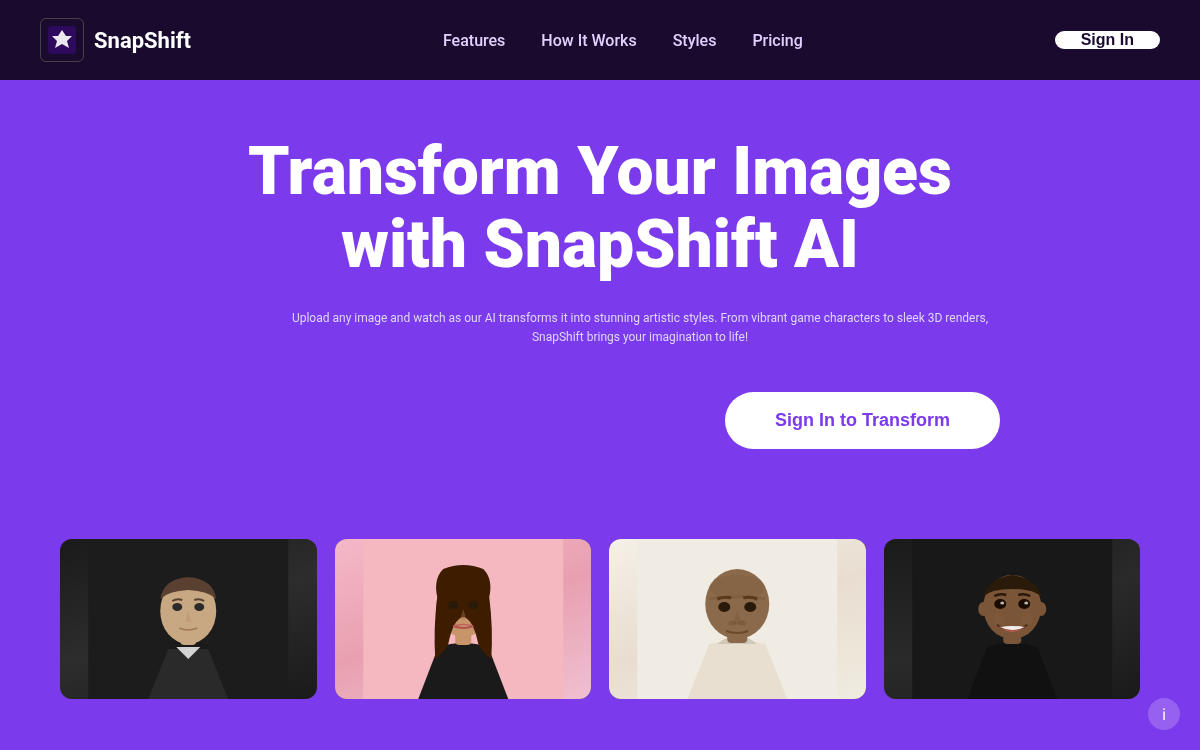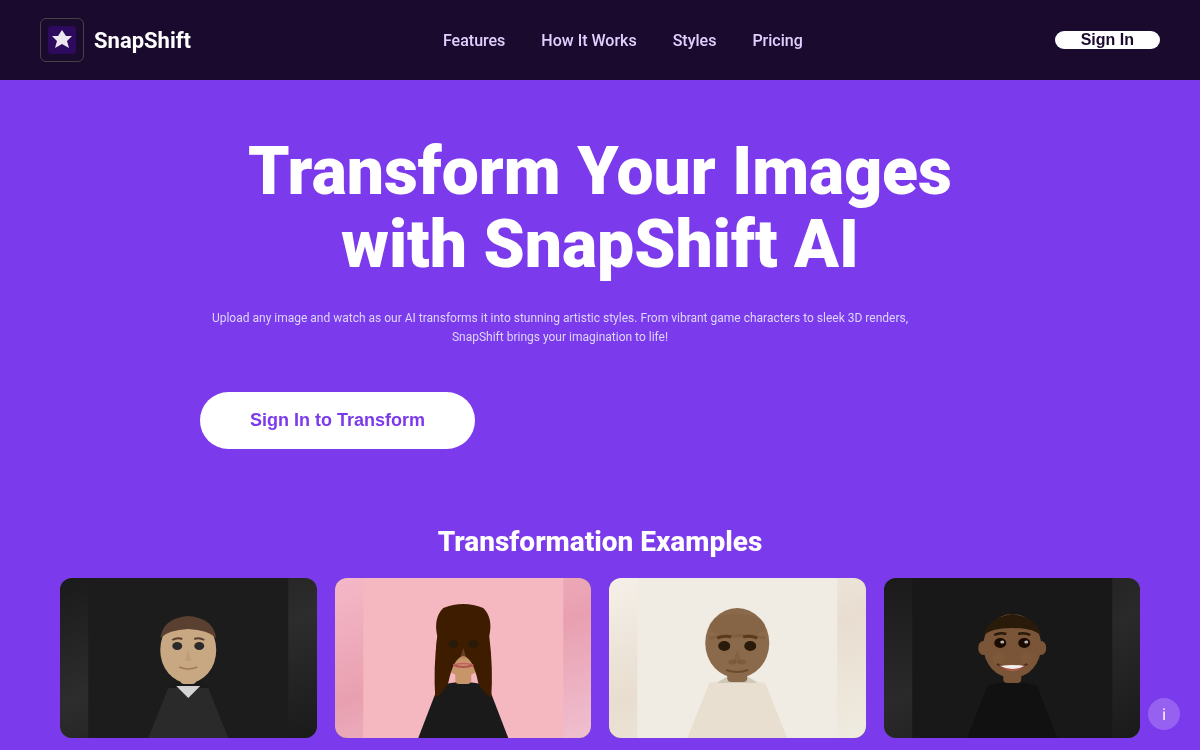--- a/index.html
+++ b/index.html
@@ -59,21 +59,21 @@
       font-size: 16px;
       font-weight: 600;
       cursor: pointer;
     }
 
     
     .hero {
       background: #7c3aed;
       display: flex;
       flex-direction: column;
-      align-items: flex-start;
+      align-items: flex-end;
       text-align: center;
       padding: 56px 200px 40px;
     }
     .hero-title {
       color: white;
       font-size: 66px;
       font-weight: 900;
       line-height: 1.1;
       margin-bottom: 28px;
     }
@@ -86,21 +86,21 @@
     }
     .cta-btn {
       background: white;
       color: #7c3aed;
       border: none;
       padding: 18px 50px;
       border-radius: 50px;
       font-size: 18px;
       font-weight: 700;
       cursor: pointer;
-      margin-bottom: 36px;
+      margin-bottom: 50px;
     }
 
     
     .examples-section {
       background: #7c3aed;
       padding: 0 40px;
     }
     .examples-title {
       color: white;
       font-size: 28px;
@@ -191,21 +191,20 @@
   <button class="signin-btn">Sign In</button>
 </nav>
 
 <section class="hero">
   <h1 class="hero-title">Transform Your Images with SnapShift AI</h1>
   <p class="hero-subtitle">Upload any image and watch as our AI transforms it into stunning artistic styles. From vibrant game characters to sleek 3D renders, SnapShift brings your imagination to life!</p>
   <button class="cta-btn">Sign In to Transform</button>
 </section>
 
 <section class="examples-section">
-  <h2 class="examples-title">Transformation Examples</h2>
   <div class="examples-grid">
 
     <div class="example-card">
       <div class="face-card face1">
         <svg class="face-svg" viewBox="0 0 200 160" xmlns="http://www.w3.org/2000/svg">
           <rect width="200" height="160" fill="#1c1c1c"></rect>
 
           <path d="M60 160 L80 110 Q100 105 120 110 L140 160 Z" fill="#2a2a2a"></path>
           <path d="M80 110 Q85 100 100 98 Q115 100 120 110" fill="#1a1a1a"></path>
 

